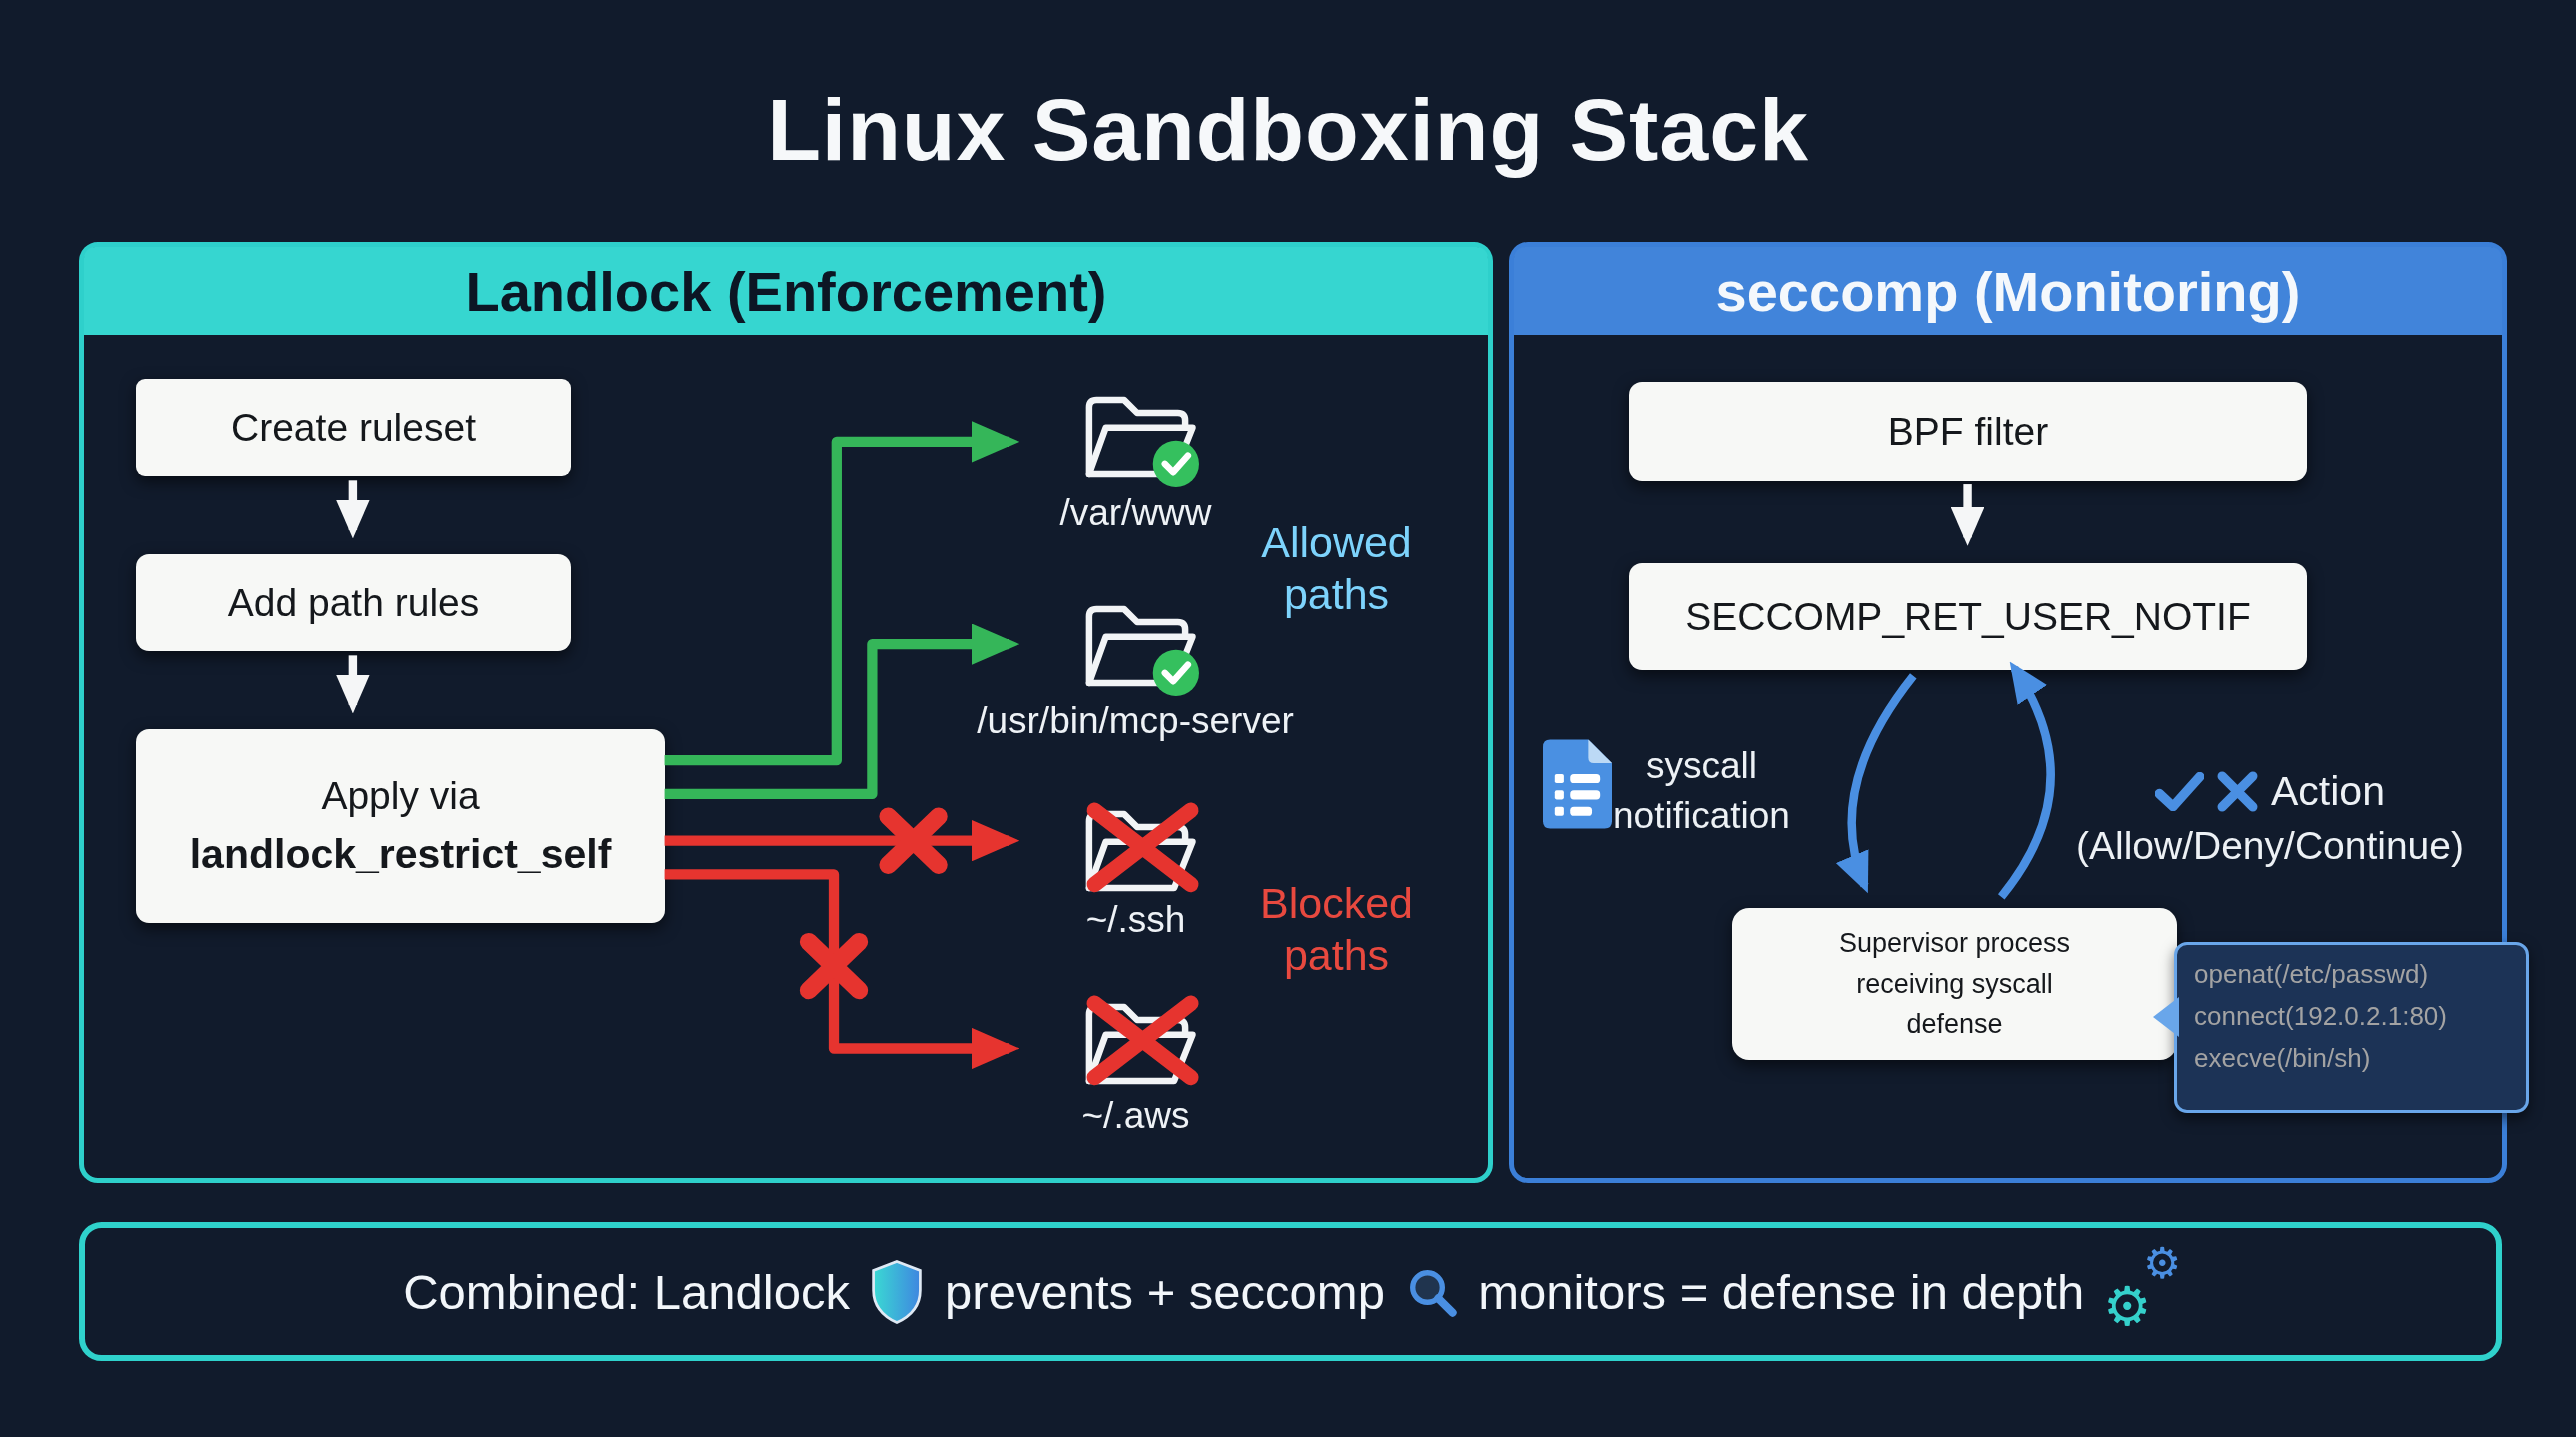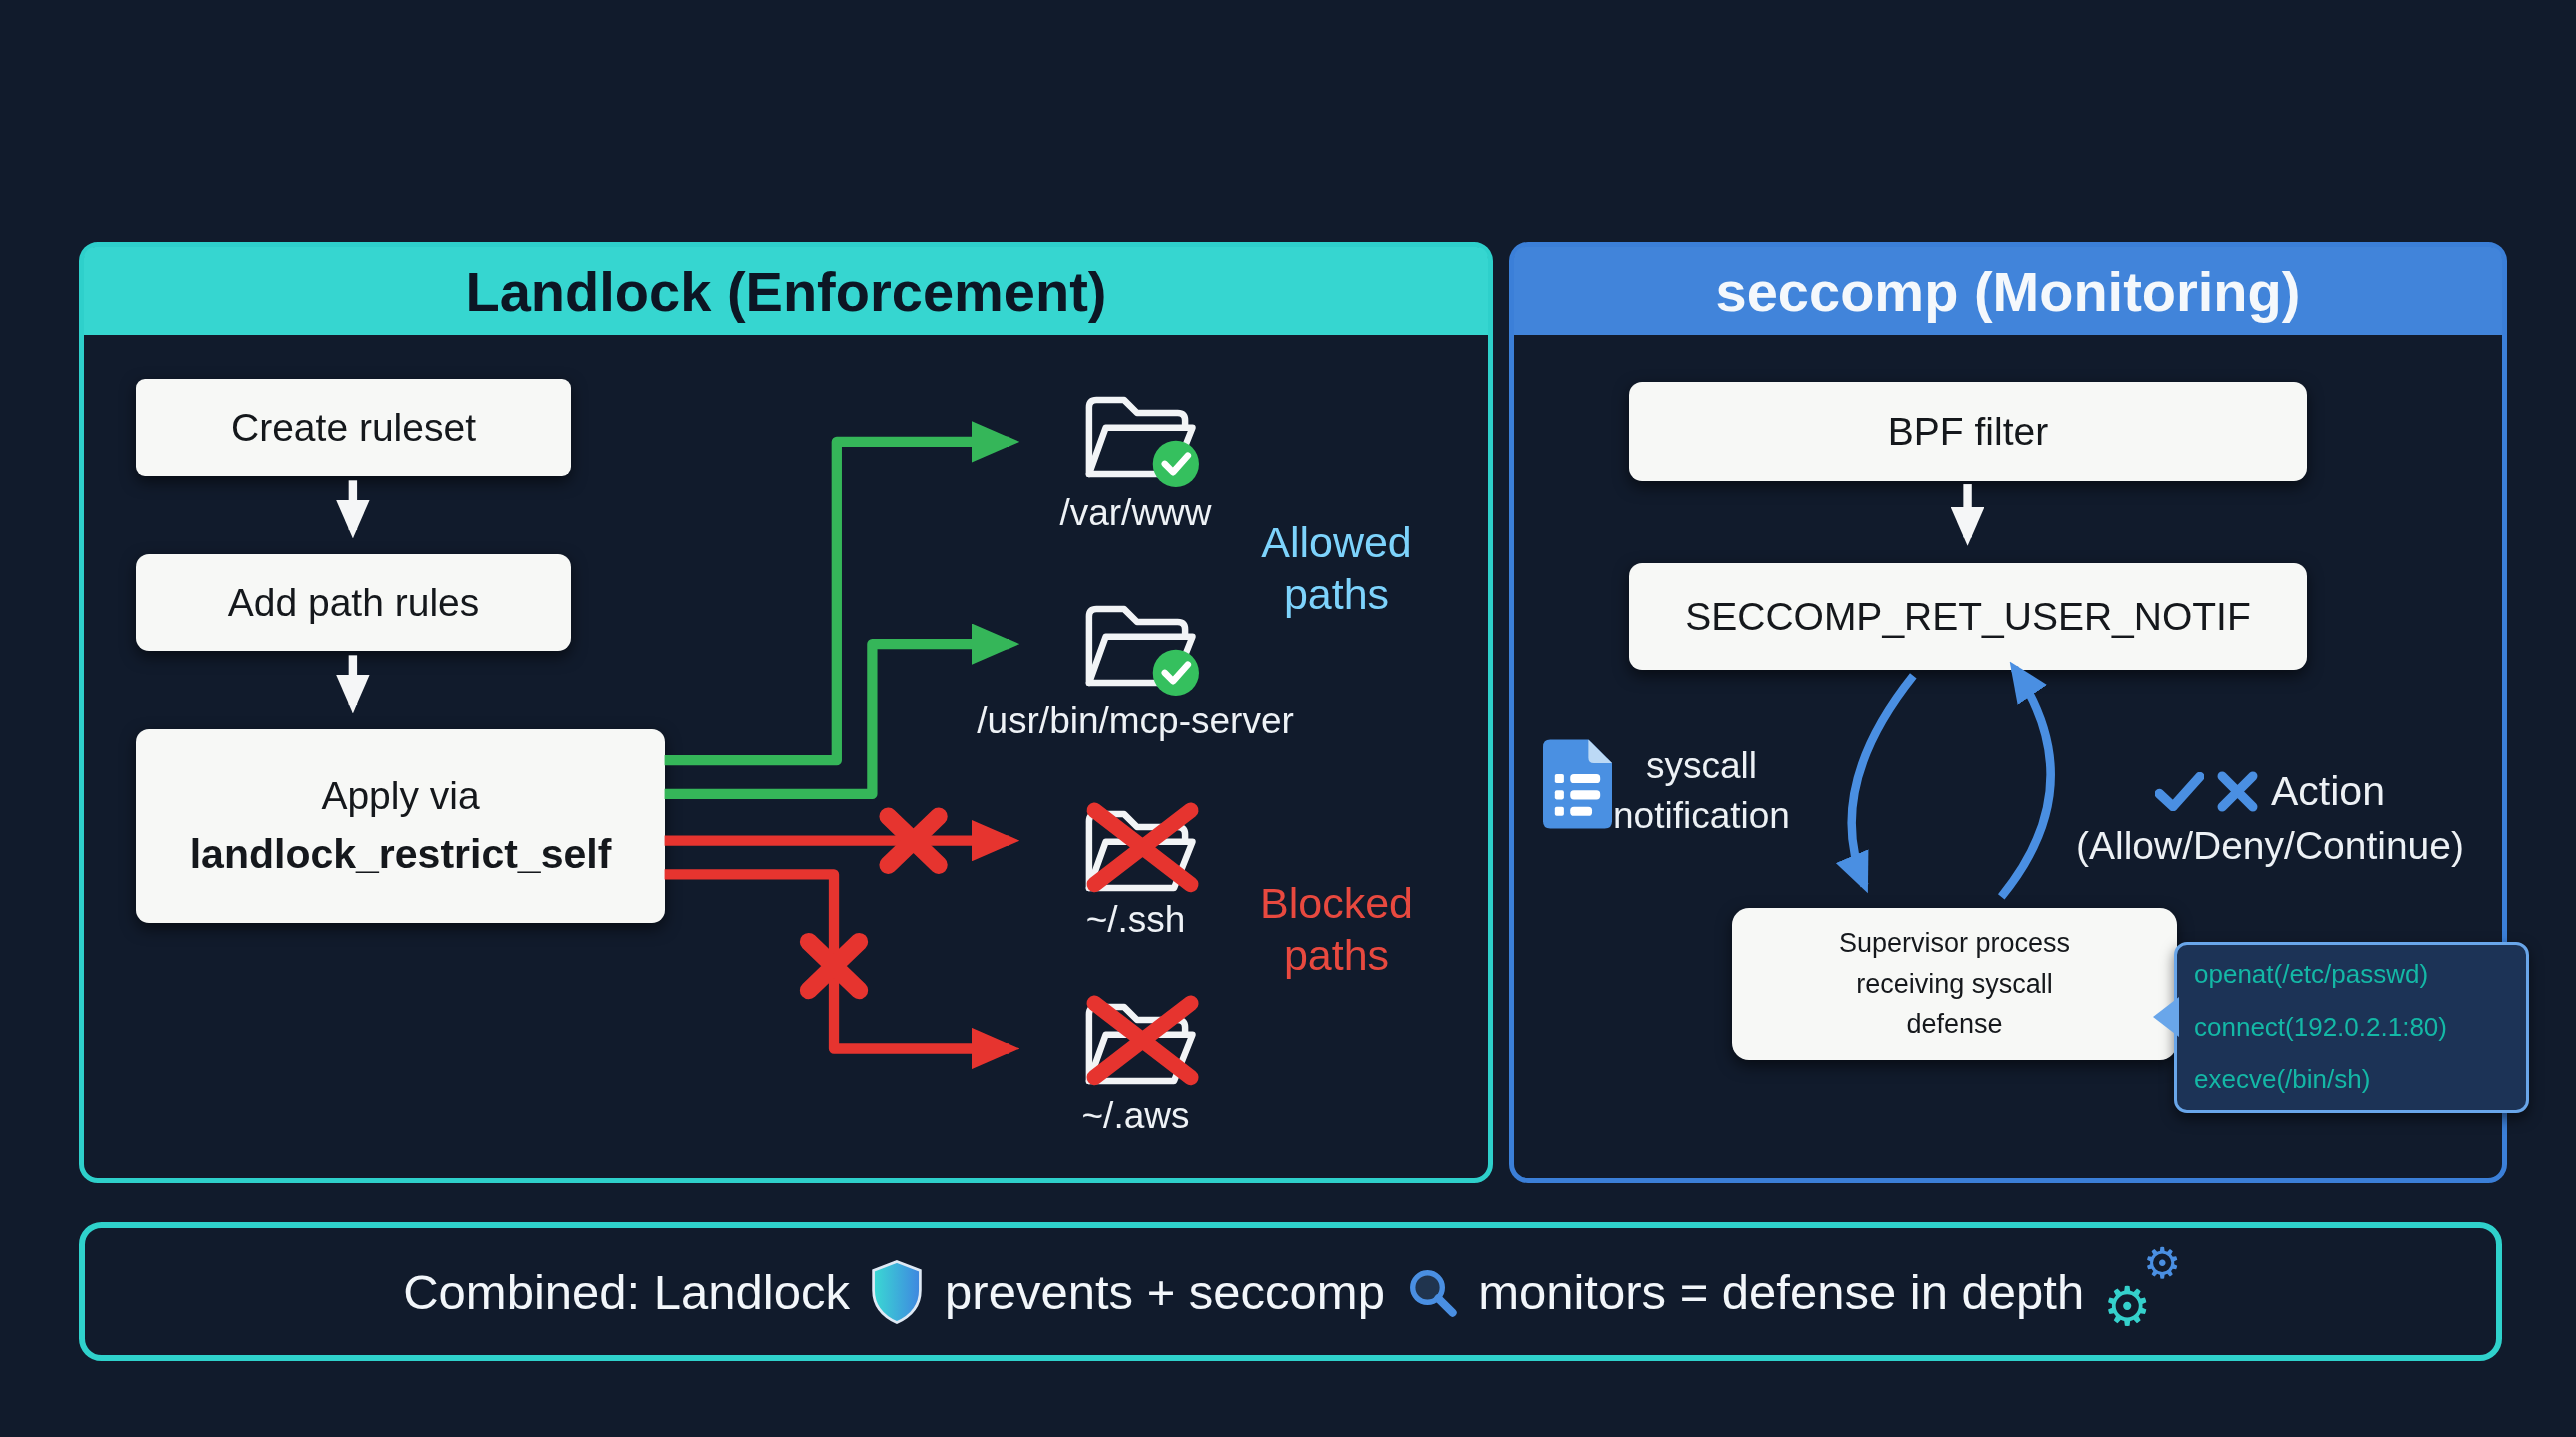--- a/index.html
+++ b/index.html
@@ -43,42 +43,43 @@
   #doc-icon{position:absolute;left:1543px;top:739px;width:69px;height:90px;}
   #syscall-label{position:absolute;left:1580px;top:741px;width:243px;text-align:center;
                  color:#edf1f5;font-size:37px;line-height:1.35;}
   #action-block{position:absolute;left:2050px;top:768px;width:440px;color:#edf1f5;font-size:41px;text-align:center;}
   #action-block .row1{display:flex;align-items:center;justify-content:center;gap:13px;}
   #action-block .row2{font-size:39px;margin-top:9.4px;white-space:nowrap;}
 
   
   #code-bubble{position:absolute;left:2174px;top:942px;width:315px;height:146px;background:#1c3356;
                border:3.7px solid #69a6ea;border-radius:13px;box-shadow:0 5.6px 13px rgba(0,0,0,.5);
-               display:flex;flex-direction:column;justify-content:space-between;padding:9.4px 17px;
-               color:#14b8a6;font-size:26px;line-height:1.6;white-space:nowrap;}
+               display:flex;flex-direction:column;justify-content:flex-start;padding:9.4px 17px;
+               color:#a3a3a3;font-size:26px;line-height:1.6;white-space:nowrap;}
   #code-bubble .notch{position:absolute;left:-24px;top:52px;width:0;height:0;
                border-top:20.6px solid transparent;border-bottom:20.6px solid transparent;
                border-right:26px solid #69a6ea;}
 
   
   #footer-bar{position:absolute;left:79px;top:1222px;width:2411px;height:127px;border:6.6px solid #2fd2cc;
               border-radius:22.5px;display:flex;align-items:center;justify-content:center;gap:20.6px;
               color:#f2f6fa;font-size:49px;}
   .gears{position:relative;display:inline-block;width:73px;height:77px;font-family:"DejaVu Sans",sans-serif;}
   .gears .g1{position:absolute;right:-3.7px;top:-15px;color:#4a8fe2;font-size:43px;}
   .gears .g2{position:absolute;left:-1.9px;bottom:-7.5px;color:#35d1cc;font-size:54px;}
 
   svg{display:block;}
   #connectors{position:absolute;left:0;top:0;pointer-events:none;}
 </style>
 </head>
 <body>
 
 <div id="page">
 
+  <div class="title">Linux Sandboxing Stack</div>
 
   <div class="panel" id="landlock-panel">
     <div class="panel-header">Landlock (Enforcement)</div>
   </div>
 
   <div class="wbox" id="box-create">
     <span>Create ruleset</span>
   </div>
   <div class="wbox" id="box-addrules">
     <span>Add path rules</span>

